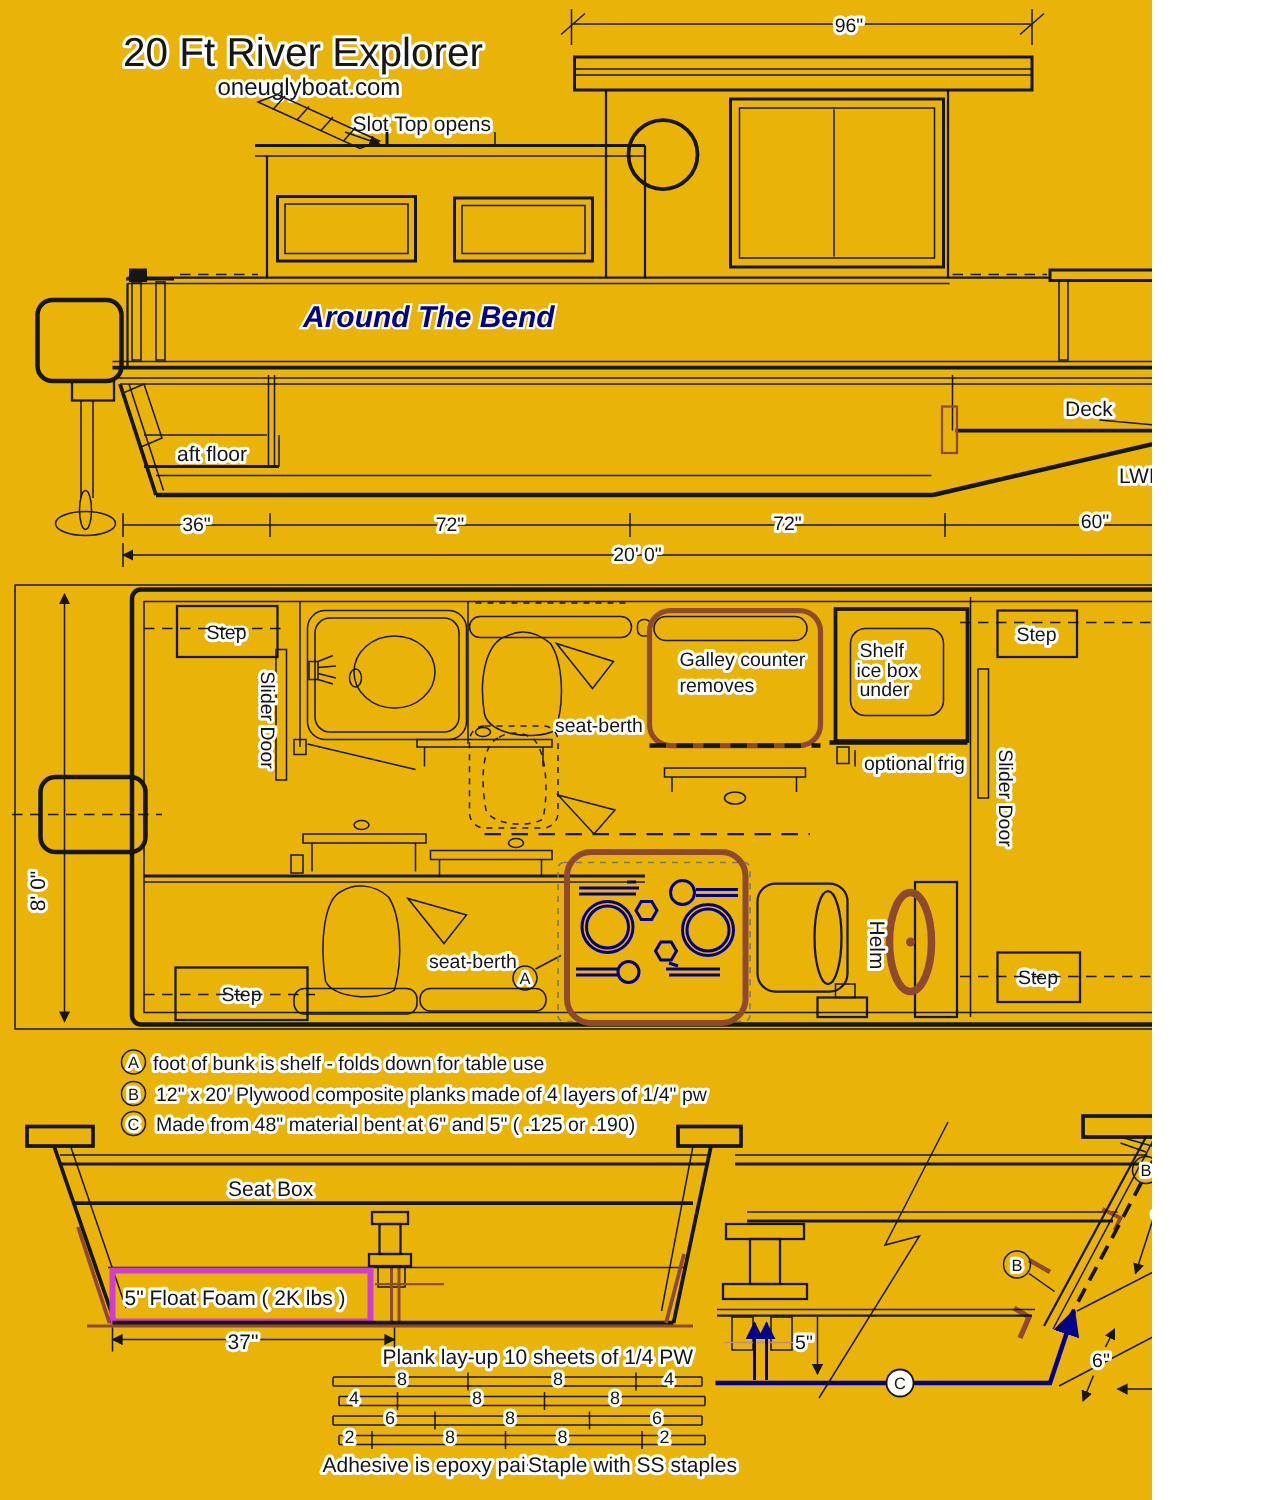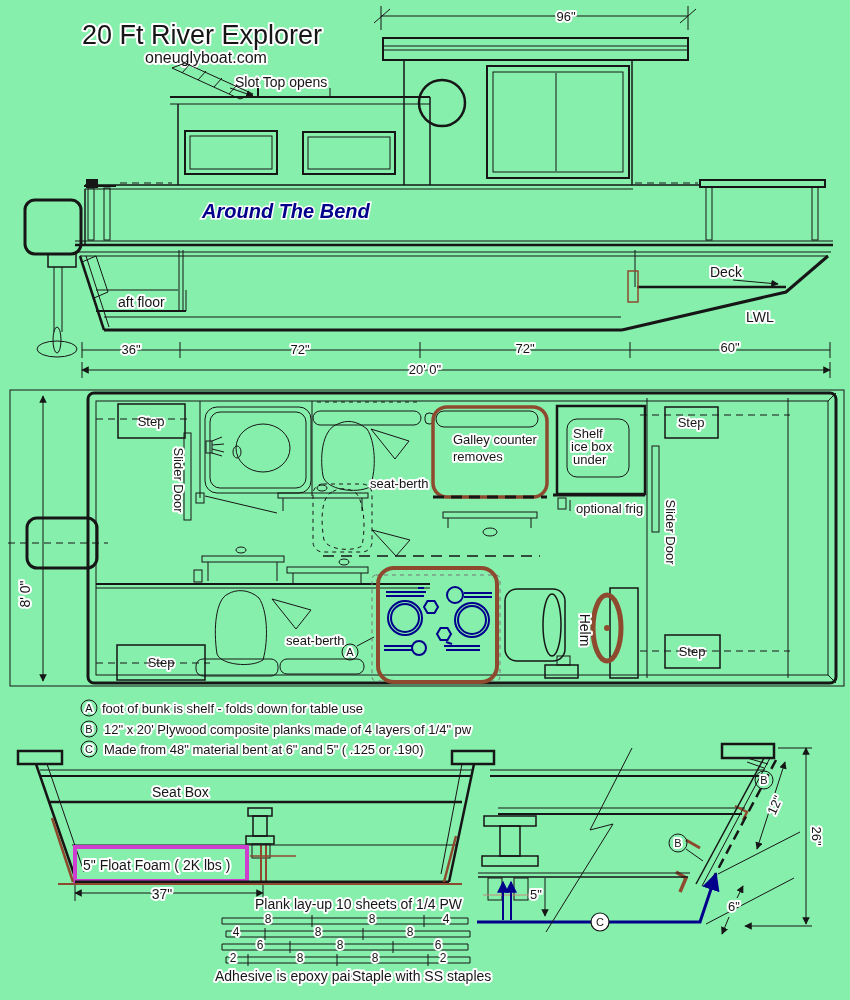--- a/index.html
+++ b/index.html
@@ -1,16 +1,16 @@
 <!DOCTYPE html>
 <html><head>
 <meta charset="utf-8">
 <style>
   html,body{margin:0;padding:0;background:#fff}
-  .wrap{position:relative;width:850px;height:1000px;background:#86efac;overflow:hidden;
+  .wrap{position:relative;width:768px;height:1000px;background:#eab308;overflow:hidden;
         font-family:"Liberation Sans","DejaVu Sans",sans-serif}
   svg{display:block}
   .ln{stroke:#161616;fill:none;stroke-width:1}
   .w15{stroke-width:1.5}.w2{stroke-width:2}.w25{stroke-width:2.5}.w3{stroke-width:3}.w35{stroke-width:3.5}.w4{stroke-width:4}.w5{stroke-width:5}
   .brown{stroke:#8e4a2e}
   .navy{stroke:#00008b}
   .mag{stroke:#cf3fcf}
   .pink{stroke:#c58a7a}
   .gray{stroke:#777}
   .dash6{stroke-dasharray:7 5}

